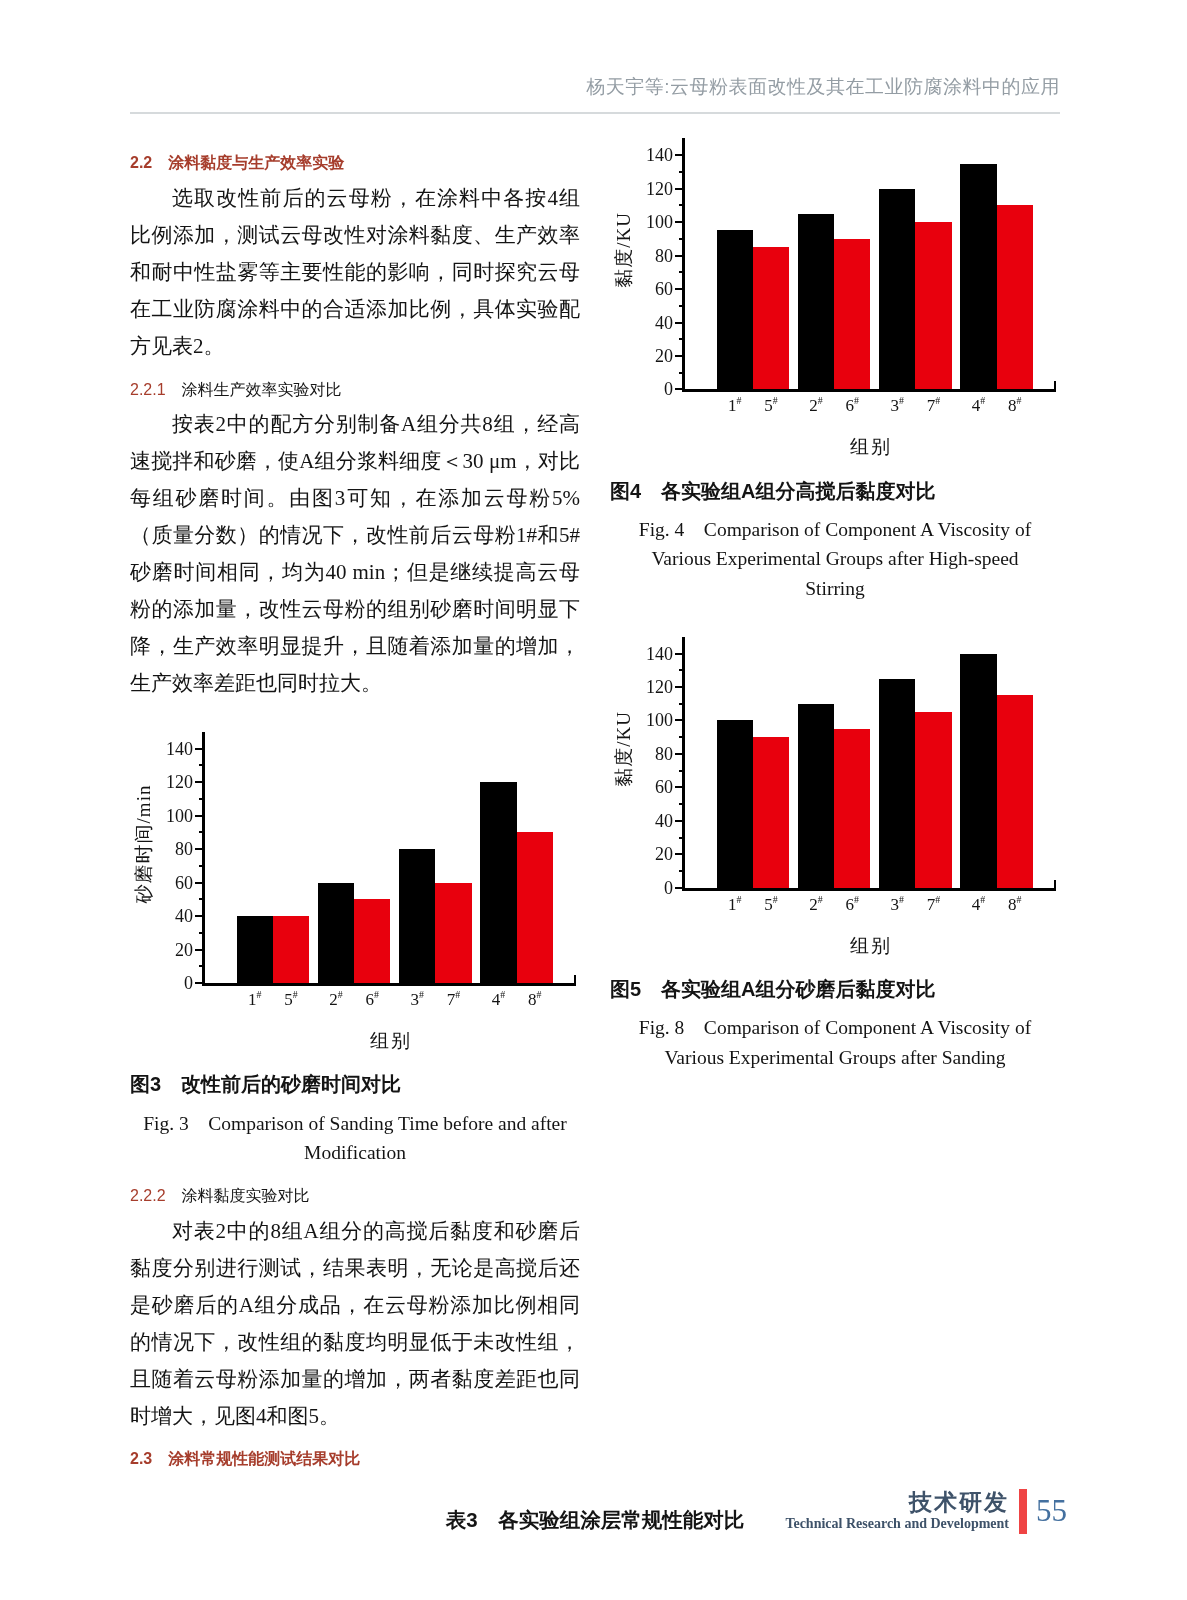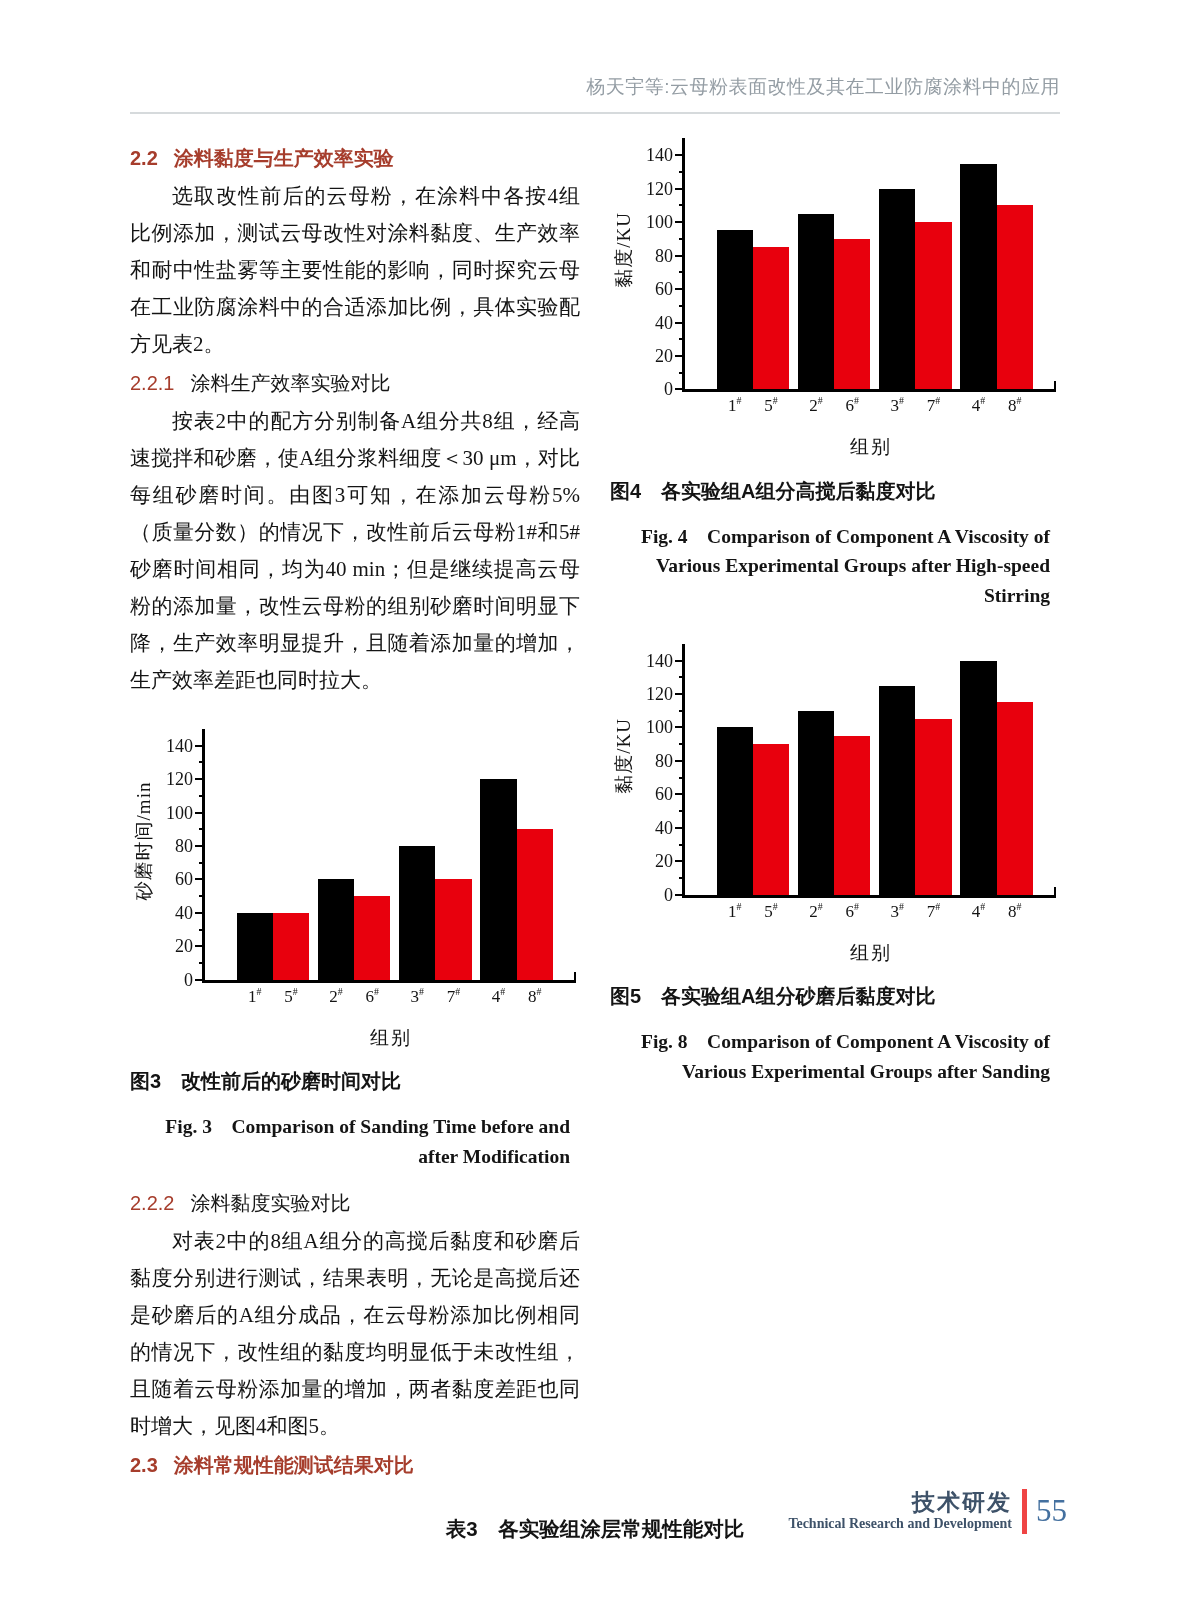--- a/index.html
+++ b/index.html
@@ -15,21 +15,21 @@
   .running-head {
     text-align:right; color:#949da4; font-size:19px; letter-spacing:.5px;
     font-family:"Liberation Sans","DejaVu Sans",sans-serif;
     padding-bottom:9px; border-bottom:2px solid #d6dadc;
   }
   
   .cols { display:flex; gap:30px; }
   .cols.top { margin-top:24px; }
   .col { width:450px; flex:0 0 450px; }
   
-  .h-red, .h-sub { font-size:20px; margin:4px 0 4px; line-height:1.6; }
+  .h-red, .h-sub { font-size:16px; margin:12px 0 4px; line-height:1.6; }
   .h-red .num, .h-red .ttl { color:#a63d2c; font-weight:bold;
     font-family:"Liberation Sans","DejaVu Sans",sans-serif; }
   .h-sub .num { color:#a63d2c; font-family:"Liberation Sans","DejaVu Sans",sans-serif; }
   .h-sub .ttl { color:#161616; }
   .h-red .num, .h-sub .num { margin-right:16px; }
   .para { text-align:justify; text-indent:2em; }
   
   .figure { margin-top:20px; }
   .chart { position:relative; padding-left:72px; margin-right:4px; }
   .plot { position:relative; height:254px;
@@ -41,30 +41,30 @@
   .ylab { position:absolute; right:calc(100% + 12px); transform:translateY(50%);
     font-size:18px; line-height:1; white-space:nowrap; }
   .bar { position:absolute; bottom:0; }
   .xlab { position:absolute; top:calc(100% + 8px); transform:translateX(-50%);
     font-size:17px; line-height:1; }
   .xend-tick { position:absolute; right:0; bottom:0; width:2px; height:8px; background:#000; }
   .xtitle { text-align:center; margin-top:38px; font-size:19px; letter-spacing:2px;
     padding-left:72px; }
   .cap-zh { text-align:left; font-weight:bold; font-size:20px; margin-top:10px;
     font-family:"Liberation Sans","DejaVu Sans",sans-serif; }
-  .cap-en { text-align:right; font-weight:bold; font-size:19.5px; line-height:1.5;
-    margin-top:13px; padding:0 10px; }
+  .cap-en { text-align:center; font-weight:normal; font-size:19.5px; line-height:1.5;
+    margin-top:6px; padding:0 10px; }
   sup { font-size:.58em; vertical-align:super; line-height:0; }
   
   .table-sec { margin-top:26px; }
   .t3-title-zh { text-align:center; font-weight:bold; font-size:20.5px;
     font-family:"Liberation Sans","DejaVu Sans",sans-serif; }
   
   .footer { position:absolute; top:1484px; right:120px; display:flex; align-items:center; }
-  .footer-txt { text-align:right; padding-right:10px; border-right:5px solid #ef4444;
+  .footer-txt { text-align:right; padding-right:10px; border-right:8px solid #ef4444;
     color:#3e5269; }
   .footer-zh { font-family:"Liberation Sans","DejaVu Sans",sans-serif; font-weight:bold;
     font-size:23px; line-height:1.15; letter-spacing:2px; }
   .footer-en { font-size:14px; font-weight:bold; line-height:1.3; }
   .footer-page { color:#44709f; font-size:31px; padding-left:9px; }
 </style>
 </head>
 <body>
 
 <div class="page">

